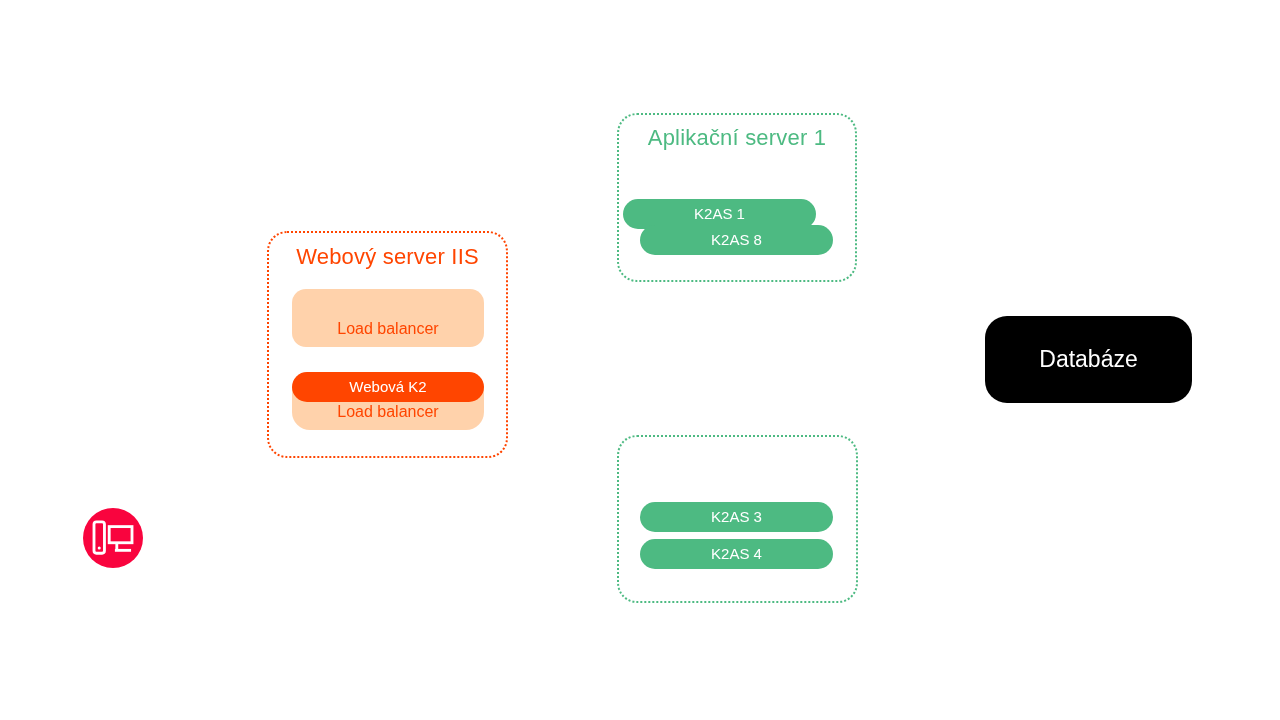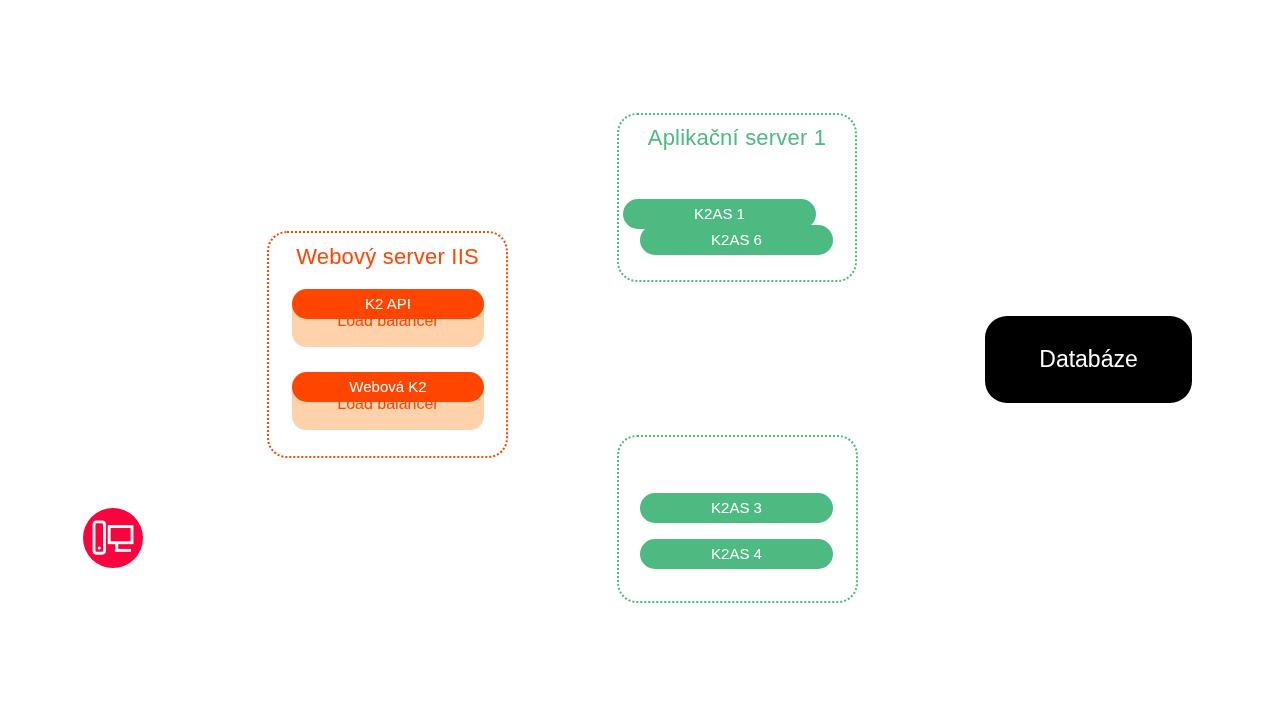--- a/index.html
+++ b/index.html
@@ -65,46 +65,46 @@
     height: 30px;
     background: #ff4500;
     border-radius: 15px;
     color: #ffffff;
     font-size: 15px;
     line-height: 30px;
     text-align: center;
   }
   .lb-group .balancer-label {
     position: absolute;
-    left: 0; bottom: 12px;
+    left: 0; bottom: 4px;
     width: 100%;
     height: 28px;
     color: #ff4500;
     font-size: 16px;
     line-height: 27px;
     text-align: center;
   }
   #lb-group-0 { left: 23px; top: 56px; }
-  #lb-group-1 { left: 23px; top: 139px; }
+  #lb-group-1 { left: 23px; top: 139px; border-radius: 18px; }
 
   
   .node-pill {
     position: absolute;
     width: 193px;
     height: 30px;
     background: #4dba82;
     border-radius: 15px;
     color: #ffffff;
     font-size: 15px;
     line-height: 30px;
     text-align: center;
   }
   #as1-node-0 { left: 4px; top: 56px; margin-top: 28px; }
   #as1-node-1 { left: 21px; top: 110px; }
-  #as2-node-0 { left: 21px; top: 56px; }
+  #as2-node-0 { left: 21px; top: 65px; }
   #as2-node-1 { left: 21px; top: 102px; }
 
   
   .db-node {
     position: absolute;
     left: 985px; top: 316px;
     width: 207px; height: 87px;
     background: #000000;
     border-radius: 22px;
     color: #ffffff;
@@ -125,34 +125,33 @@
       <rect x="18" y="8" width="24" height="17" fill="none" stroke="#ffffff" stroke-width="3"></rect>
       <line x1="26" y1="25" x2="26" y2="33" stroke="#ffffff" stroke-width="3"></line>
       <line x1="24" y1="33" x2="41" y2="33" stroke="#ffffff" stroke-width="3"></line>
     </svg>
   </div>
 
   <div class="group-box orange" id="web-server-box">
     <div class="box-title orange">Webový server IIS</div>
 
     <div class="lb-group" id="lb-group-0">
-      <div class="service-pill">K2 API</div>
       <div class="balancer-label">Load balancer</div>
     </div>
 
     <div class="lb-group" id="lb-group-1">
       <div class="service-pill">Webová K2</div>
       <div class="balancer-label">Load balancer</div>
     </div>
   </div>
 
   <div class="group-box green" id="app-server-1-box">
     <div class="box-title green">Aplikační server 1</div>
     <div class="node-pill" id="as1-node-0">K2AS 1</div>
-    <div class="node-pill" id="as1-node-1">K2AS 6</div>
+    <div class="node-pill" id="as1-node-1">K2AS 8</div>
   </div>
 
   <div class="group-box green" id="app-server-2-box">
     <div class="node-pill" id="as2-node-0">K2AS 3</div>
     <div class="node-pill" id="as2-node-1">K2AS 4</div>
   </div>
 
   <div class="db-node">Databáze</div>
 
 </div>

